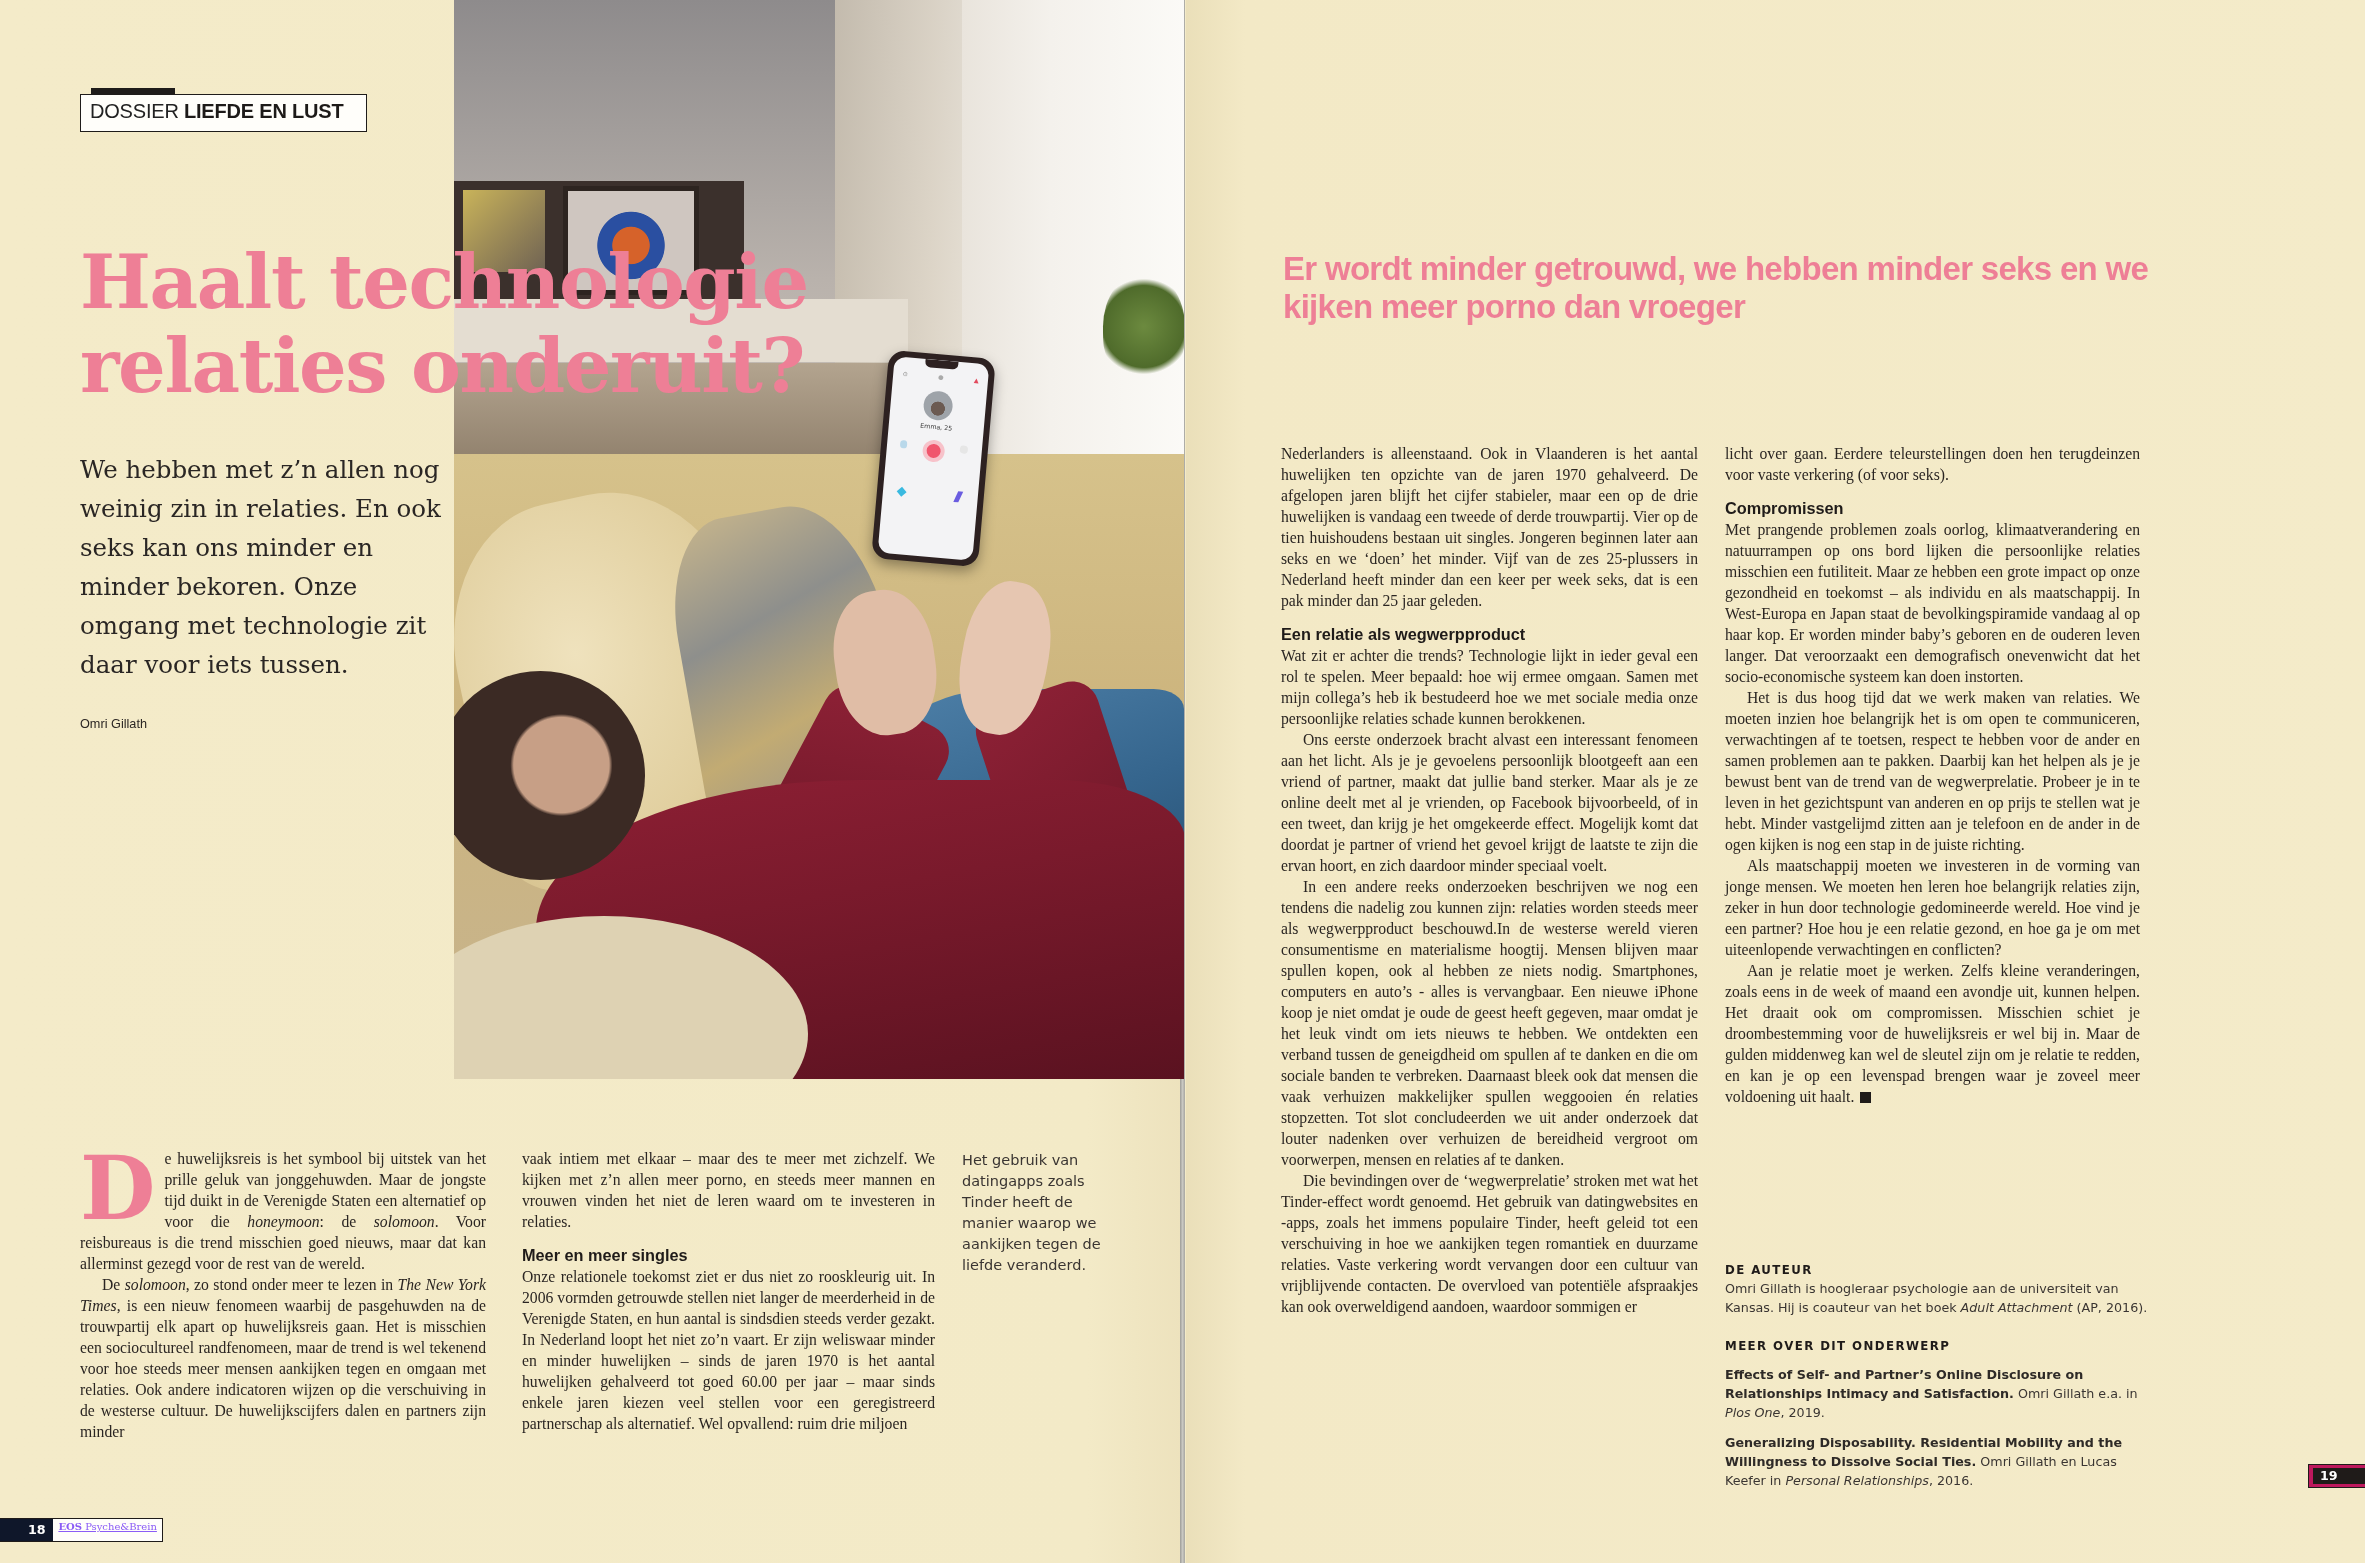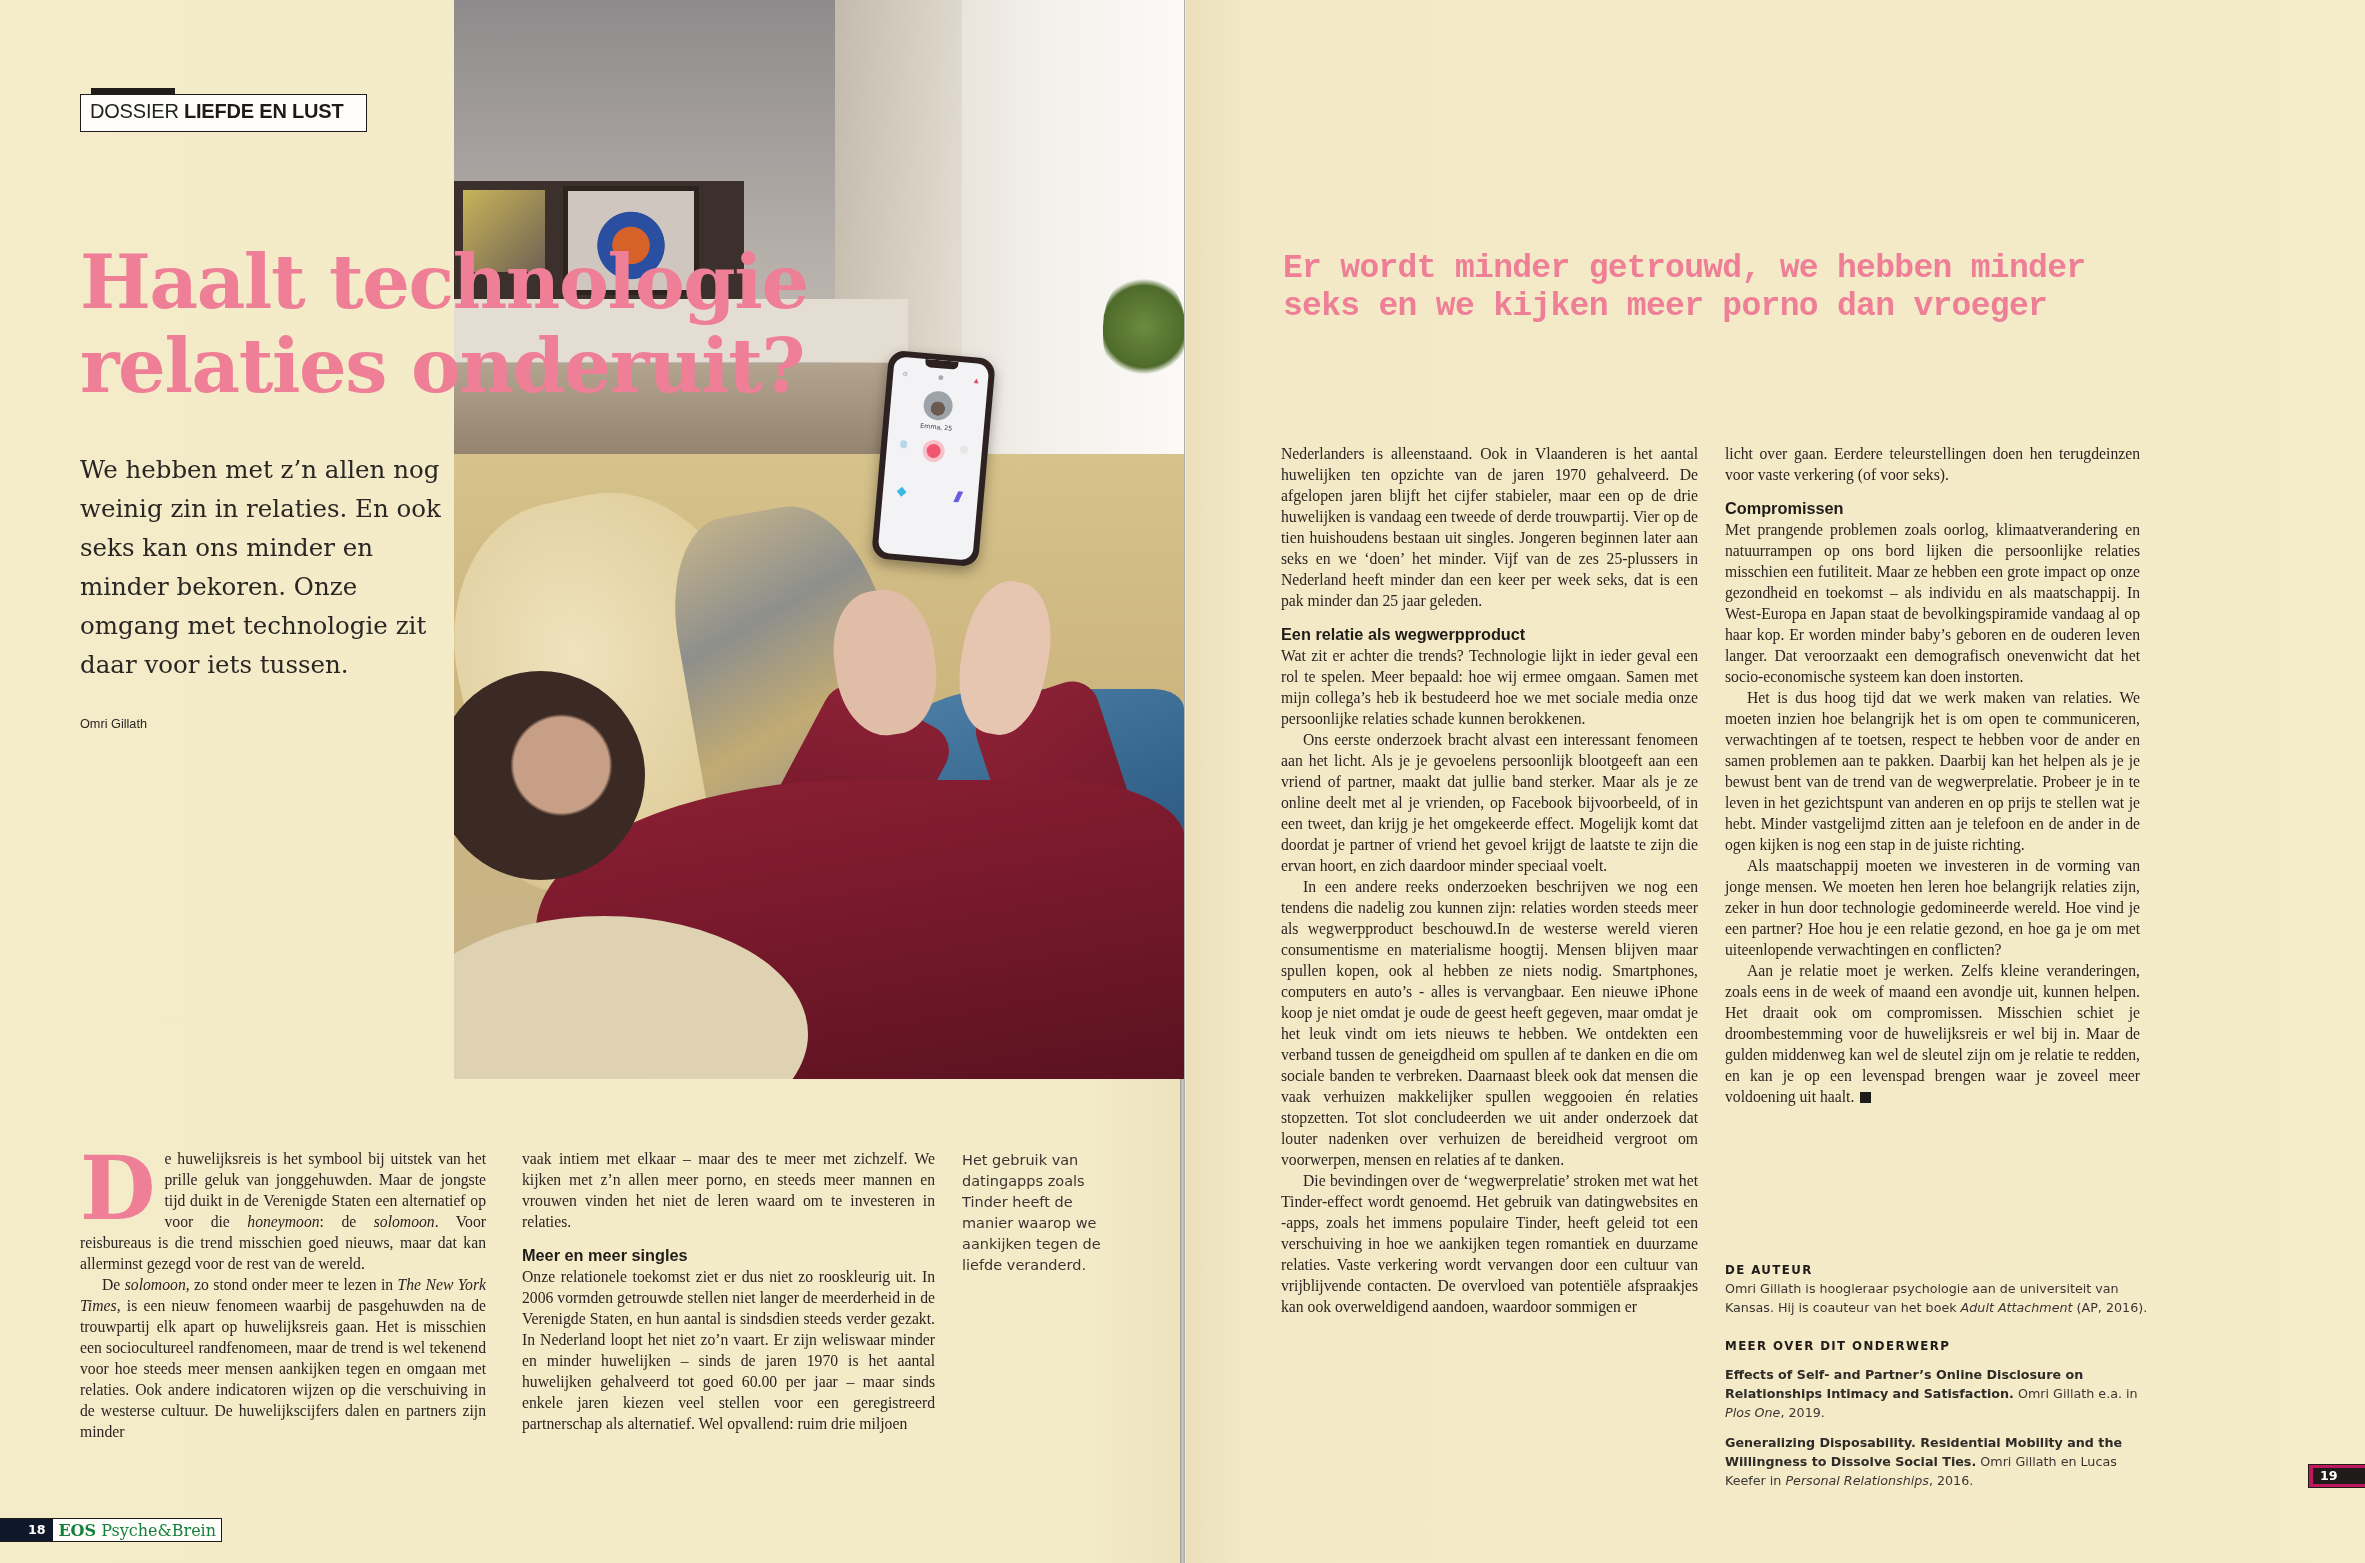--- a/index.html
+++ b/index.html
@@ -67,32 +67,32 @@
 
   .col-a { left: 80px; top: 1148px; width: 406px; }
   .col-b { left: 522px; top: 1148px; width: 413px; }
   .col-c { left: 1281px; top: 443px; width: 417px; }
   .col-d { left: 1725px; top: 443px; width: 415px; }
   .dropcap { font-family: "DejaVu Serif", serif; font-weight: 700; color: #ee7f96; font-size: 87px; line-height: 73px; margin-right: 9px; margin-top: 3.6px; float: left; }
   .end-mark { display: inline-block; width: 11px; height: 11px; background: #1f1b19; margin-left: 5.4px; vertical-align: -0.9px; }
 
   .pullquote { position: absolute; left: 962px; top: 1150px; width: 145px; font-family: "DejaVu Sans", "Liberation Sans", sans-serif; font-size: 14.5px; line-height: 21px; color: #3a3532; }
 
-  .subhead { position: absolute; left: 1283px; top: 250px; width: 871px; font-family: Liberation Mono, monospace; font-weight: 700; font-size: 33px; line-height: 38px; color: #ee7f96; letter-spacing: -0.7px; }
+  .subhead { position: absolute; left: 1283px; top: 250px; width: 871px; font-family: Liberation Sans, sans-serif; font-weight: 700; font-size: 33px; line-height: 38px; color: #ee7f96; letter-spacing: -0.7px; }
 
   .meta { position: absolute; left: 1725px; top: 1261px; width: 426px; font-family: "DejaVu Sans", "Liberation Sans", sans-serif; color: #3a3532; }
   .meta .label { font-weight: 700; font-size: 11.8px; letter-spacing: 1.4px; color: #1f1b19; line-height: 18px; }
   .meta .txt { font-size: 12.7px; line-height: 19px; }
   .meta .ref { font-size: 12.7px; line-height: 19px; margin-top: 11px; }
   .meta b { font-weight: 700; color: #2e2a27; }
   .meta .gap { height: 20px; }
 
   .folio-left { position: absolute; left: 0; top: 1518px; height: 23.6px; display: flex; border: 1.4px solid #1f1b19; border-left: none; background: #fffefa; }
   .folio-left .num { background: #0f172a; color: #fff; font-family: "DejaVu Sans", sans-serif; font-weight: 700; font-size: 12.7px; width: 53px; text-align: right; padding: 2.7px 7.3px 0 0; }
-  .folio-left .mag { font-family: "DejaVu Serif", serif; font-size: 16px; padding: 1.8px 5.4px 0 5.4px; color: #15803d; }
+  .folio-left .mag { font-family: "DejaVu Serif", serif; font-size: 10px; padding: 1.8px 5.4px 0 5.4px; color: #8b5cf6; text-decoration: underline; }
   .folio-left .mag b { font-weight: 700; }
   .folio-right { position: absolute; left: 2308px; top: 1464px; width: 58px; height: 23.6px; border: 1.4px solid #1f1b19; border-right: none; background: #be185d; padding: 2.7px 0 0 3.6px; }
   .folio-right .num { display: block; height: 16.3px; background: #1f1b19; color: #fff; font-family: "DejaVu Sans", sans-serif; font-weight: 700; font-size: 12.7px; padding: 0 0 0 7.3px; line-height: 16.3px; }
 </style>
 </head>
 <body>
 
 <div class="page page-left"></div>
 <div class="page page-right"></div>
 <div class="spine"></div>

